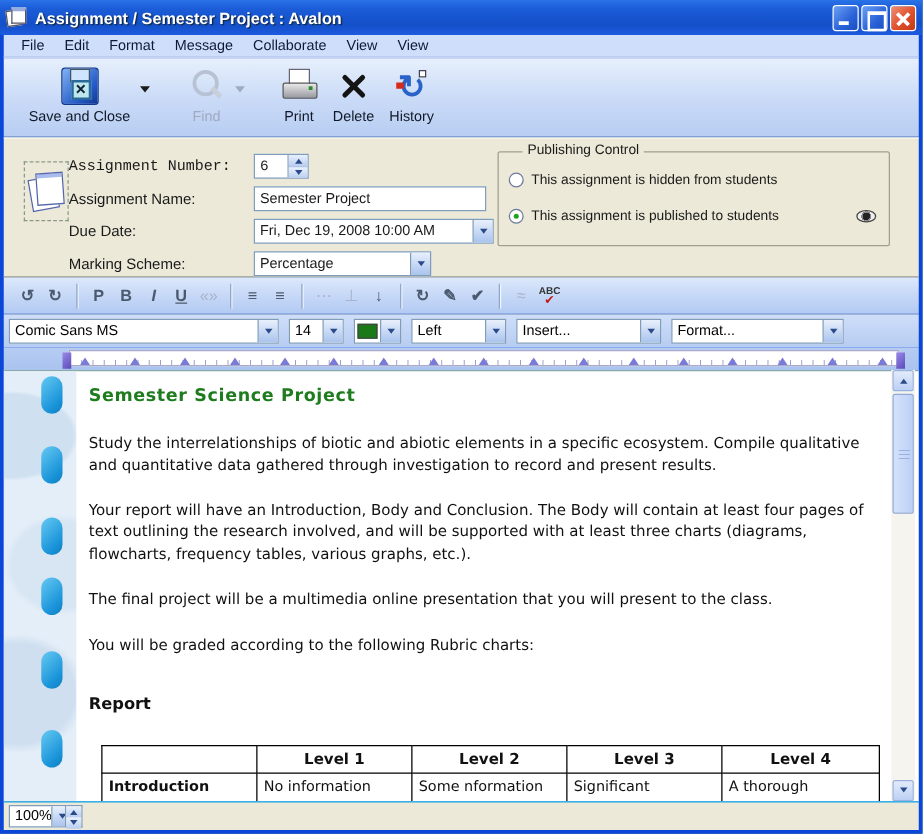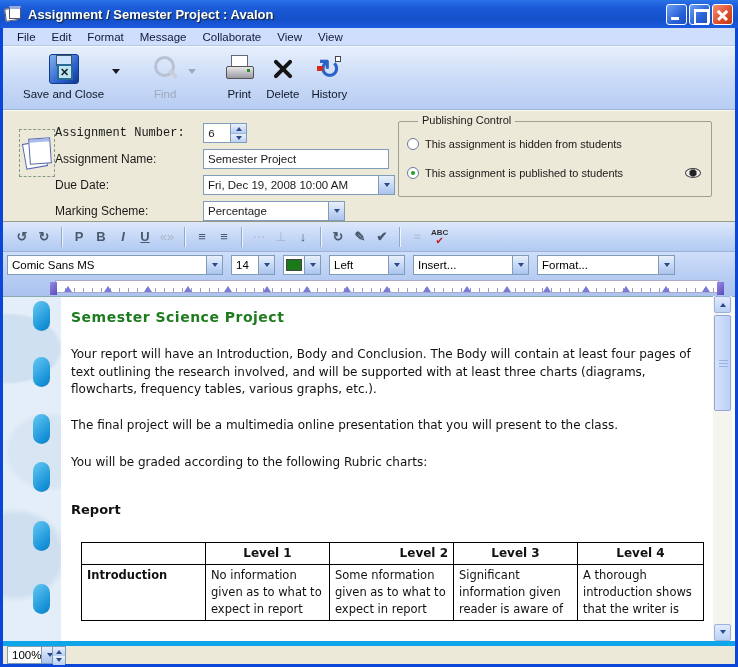--- a/index.html
+++ b/index.html
@@ -153,21 +153,21 @@
   #scrollbar{position:absolute;left:713px;top:296px;width:19px;height:345px;background:#f5f4ef;}
   .sbtn{position:absolute;left:1px;width:17px;height:17px;border:1px solid #98b1df;border-radius:2px;
     background:linear-gradient(180deg,#e2ebfb,#bcd0f4);display:flex;align-items:center;justify-content:center;}
   #sb-up{top:0;} #sb-down{bottom:0;}
   #sb-thumb{position:absolute;left:1px;top:19px;width:17px;height:96px;border:1px solid #8fa8d8;border-radius:2px;
     background:linear-gradient(90deg,#d5e2fb,#bcd0f6);}
   #sb-thumb::after{content:"";position:absolute;left:4px;top:44px;width:9px;height:8px;
     background:repeating-linear-gradient(180deg,#9ab2e0 0 1px,transparent 1px 3px);}
 
   
-  #statusbar{top:641px;height:23px;background:#ece9d8;border-top:5px solid #0ea5e9;
+  #statusbar{top:641px;height:23px;background:#ece9d8;border-top:1px solid #0ea5e9;
     display:flex;align-items:center;padding-left:4px;}
   #zoom-combo{width:46px;height:18px;}
   #zoom-spin{width:13px;height:18px;border:1px solid #7f9db9;border-left:none;display:flex;flex-direction:column;}
   #zoom-spin b{flex:1;background:linear-gradient(180deg,#e9f0fc,#b8cdf2);display:flex;align-items:center;justify-content:center;}
 </style>
 </head>
 <body>
 
 <div id="win">
 
@@ -385,30 +385,31 @@
     <div id="stationery">
       <i class="capsule" style="top:4px;"></i>
       <i class="capsule" style="top:60px;"></i>
       <i class="capsule" style="top:117px;"></i>
       <i class="capsule" style="top:165px;"></i>
       <i class="capsule" style="top:224px;"></i>
       <i class="capsule" style="top:287px;"></i>
     </div>
     <div id="doc">
       <div id="doc-title">Semester Science Project</div>
+      <p class="para">Study the interrelationships of biotic and abiotic elements in a specific ecosystem. Compile qualitative and quantitative data gathered through investigation to record and present results.</p>
       <p class="para">Your report will have an Introduction, Body and Conclusion. The Body will contain at least four pages of text outlining the research involved, and will be supported with at least three charts (diagrams, flowcharts, frequency tables, various graphs, etc.).</p>
       <p class="para">The final project will be a multimedia online presentation that you will present to the class.</p>
       <p class="para">You will be graded according to the following Rubric charts:</p>
       <div id="report-h">Report</div>
       <table id="rubric">
         <tbody>
             <tr>
           <th style="width:124px;"></th>
           <th style="width:124px;">Level 1</th>
-          <th style="width:124px;text-align:right;">Level 2</th>
+          <th style="width:124px;">Level 2</th>
           <th style="width:124px;">Level 3</th>
           <th style="width:126px;">Level 4</th>
         </tr>
         <tr>
           <td class="rowlabel">Introduction</td>
           <td>No information given as to what to expect in report</td>
           <td>Some nformation given as to what to expect in report</td>
           <td>Significant information given reader is aware of</td>
           <td>A thorough introduction shows that the writer is</td>
         </tr>

